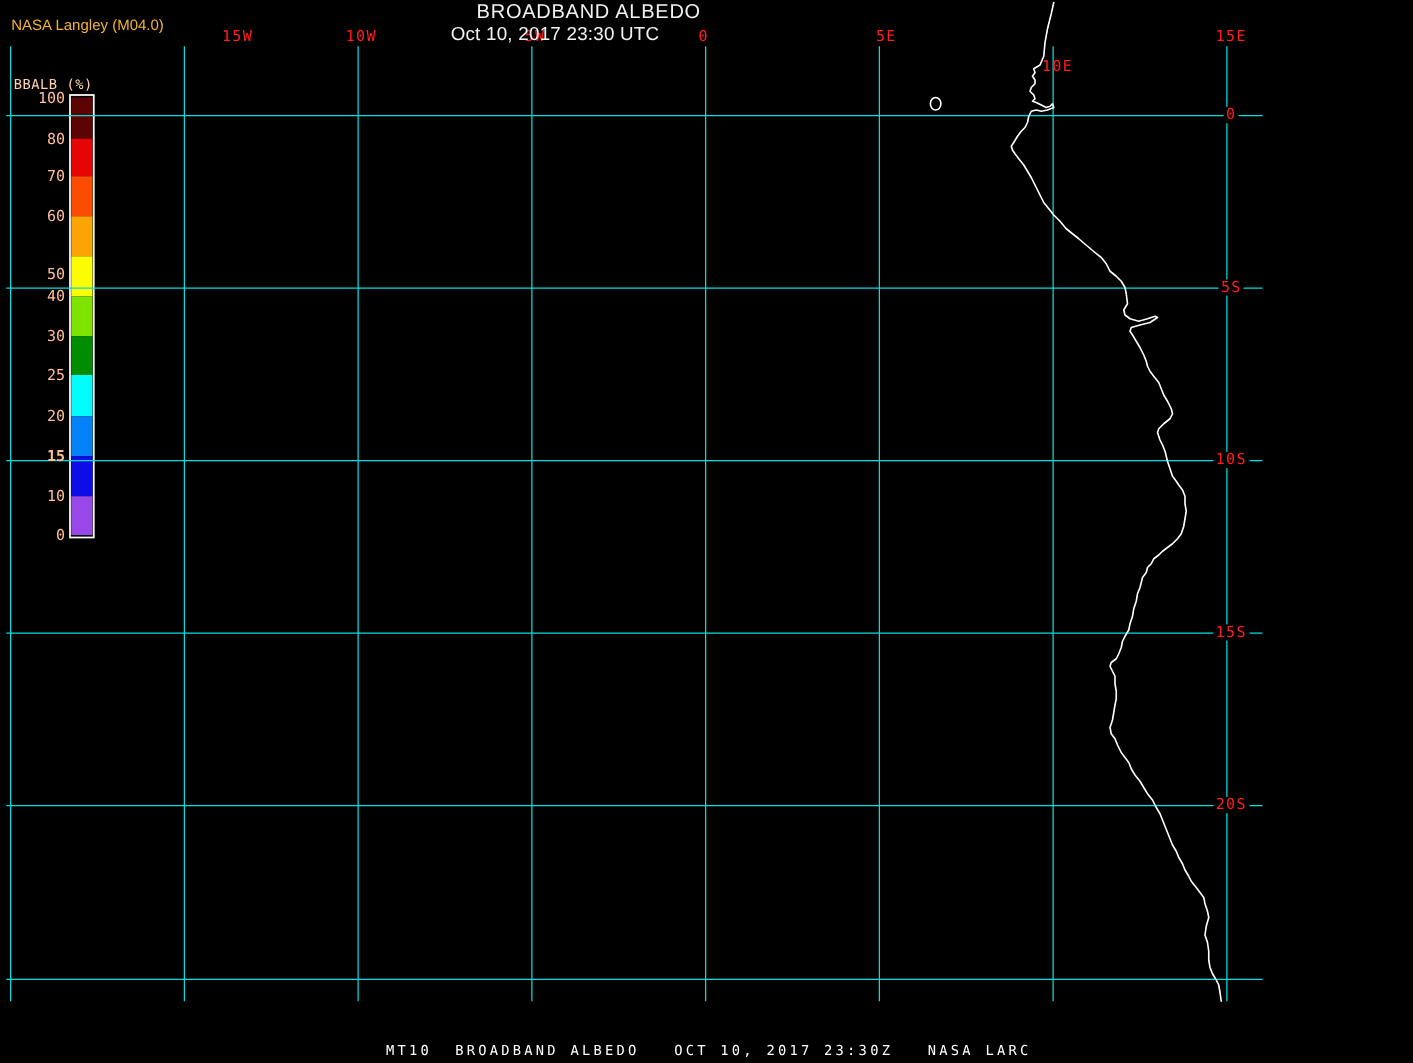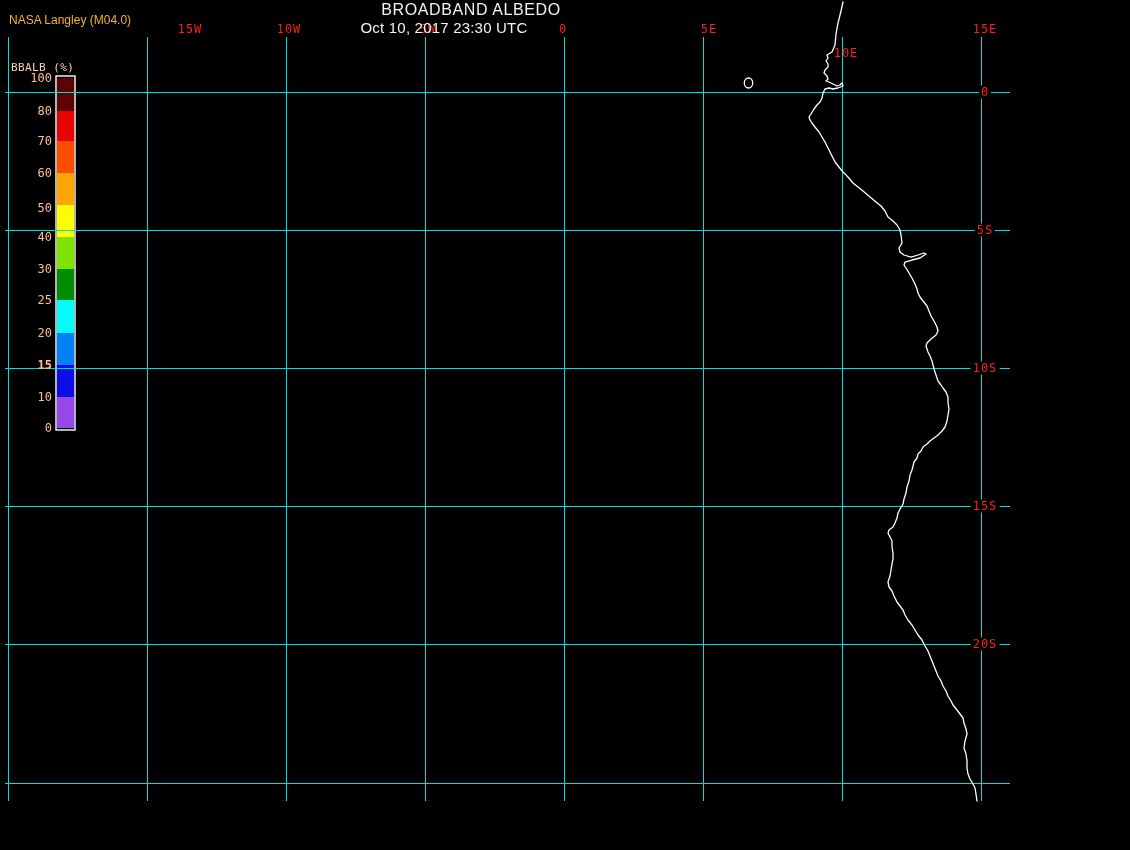--- a/index.html
+++ b/index.html
@@ -90,37 +90,38 @@
       <line x1="5" y1="506.5" x2="1130" y2="506.5" stroke="#00dede" stroke-width="1"></line>
       <line x1="5" y1="644.5" x2="1130" y2="644.5" stroke="#00dede" stroke-width="1"></line>
       <line x1="5" y1="783.5" x2="1130" y2="783.5" stroke="#00dede" stroke-width="1"></line>
       <polyline points="843,2 841,11 838,23 836,34 835,45 832,52 827,55 828,58 826,61 828,64 828,67 825,70 824,73 827,76 828,79 826,81 829,82 833,84 837,86 840,85 842,83 843,86 838,88 833,89 829,88 825,89 823,93 822,98 820,102 817,105 814,109 811,114 809,117 810,120 812,123 815,127 819,132 822,137 825,142 828,148 832,156 835,162 839,167 843,172 848,177 853,183 858,187 863,191 870,197 876,202 881,206 885,211 888,217 893,221 897,225 900,230 901,235 902,243 899,248 900,252 904,255 911,257 918,255 924,253 926,254 920,258 912,260 905,262 904,265 906,268 909,273 912,278 915,284 917,289 918,293 920,297 923,301 927,306 929,311 931,316 934,321 937,327 938,331 936,335 931,339 927,343 926,346 928,352 930,356 932,361 934,369 936,375 938,381 941,385 943,388 946,392 948,397 948,403 949,409 948,415 947,421 945,427 942,431 938,435 934,438 930,441 927,444 923,447 921,451 918,454 917,458 914,462 913,466 912,470 910,475 909,481 907,487 906,493 904,499 903,504 900,509 898,513 897,518 895,523 893,527 889,530 888,533 890,537 892,541 892,547 893,553 893,559 892,564 891,570 890,576 888,582 889,587 892,591 894,596 897,602 900,606 903,610 905,615 908,620 912,625 915,630 918,635 922,640 925,646 928,651 930,656 932,661 934,666 936,671 938,676 941,681 943,686 946,691 948,696 951,701 953,705 957,710 960,714 963,718 964,723 966,729 967,734 965,741 964,748 966,754 967,761 967,768 968,774 970,779 973,784 975,788 976,794 977,801" fill="none" stroke="#ffffff" stroke-width="1.3" stroke-linejoin="round" stroke-linecap="round"></polyline>
       <ellipse cx="748.5" cy="83" rx="4.2" ry="5" fill="none" stroke="#ffffff" stroke-width="1.3"></ellipse>
     </svg>
   <div class="abs source-label">NASA Langley (M04.0)</div>
   <div class="abs page-title">BROADBAND ALBEDO</div>
   <div class="abs page-subtitle">Oct 10, 2017 23:30 UTC</div>
   <div class="abs cb-label">BBALB (%)</div>
+  <div class="abs footer-caption">MT10  BROADBAND ALBEDO   OCT 10, 2017 23:30Z   NASA LARC</div>
 <div class="abs lon-label" style="left: 150px; color: rgb(255, 30, 30); margin-left: 40px;">15W</div>
     <div class="abs lon-label" style="left: 289px; color: rgb(255, 30, 30);">10W</div>
     <div class="abs lon-label" style="left: 428px; color: rgb(255, 30, 30);">5W</div>
     <div class="abs lon-label" style="left: 563px; color: rgb(255, 30, 30);">0</div>
     <div class="abs lon-label" style="left: 709px; color: rgb(255, 30, 30);">5E</div>
     <div class="abs lon-label" style="left: 846px; color: rgb(255, 30, 30); margin-top: 24px;">10E</div>
     <div class="abs lon-label" style="left: 985px; color: rgb(255, 30, 30);">15E</div>
     <div class="abs lat-label" style="left: 985px; top: 92px; color: rgb(255, 30, 30);">0</div>
     <div class="abs lat-label" style="left: 985px; top: 230px; color: rgb(255, 30, 30);">5S</div>
     <div class="abs lat-label" style="left: 985px; top: 368px; color: rgb(255, 30, 30);">10S</div>
     <div class="abs lat-label" style="left: 985px; top: 506px; color: rgb(255, 30, 30);">15S</div>
     <div class="abs lat-label" style="left: 985px; top: 644px; color: rgb(255, 30, 30);">20S</div>
     <div class="abs cb-tick" style="top: 72px;">100</div>
     <div class="abs cb-tick" style="top: 105px;">80</div>
     <div class="abs cb-tick" style="top: 135px;">70</div>
     <div class="abs cb-tick" style="top: 167px;">60</div>
-    <div class="abs cb-tick" style="top: 202px;">50</div>
+    <div class="abs cb-tick" style="top: 213px;">50</div>
     <div class="abs cb-tick" style="top: 231px;">40</div>
     <div class="abs cb-tick" style="top: 263px;">30</div>
     <div class="abs cb-tick" style="top: 294px;">25</div>
     <div class="abs cb-tick" style="top: 327px;">20</div>
     <div class="abs cb-tick" style="top: 359px; font-weight: bold;">15</div>
     <div class="abs cb-tick" style="top: 391px;">10</div>
     <div class="abs cb-tick" style="top: 422px;">0</div>
   </div>
 
 </body></html>

